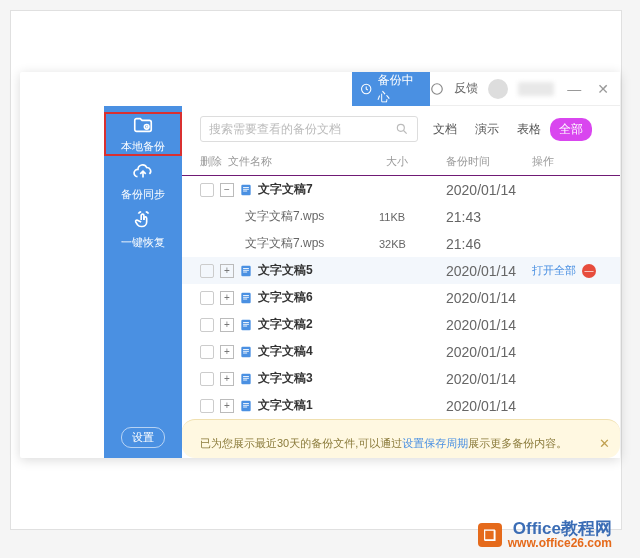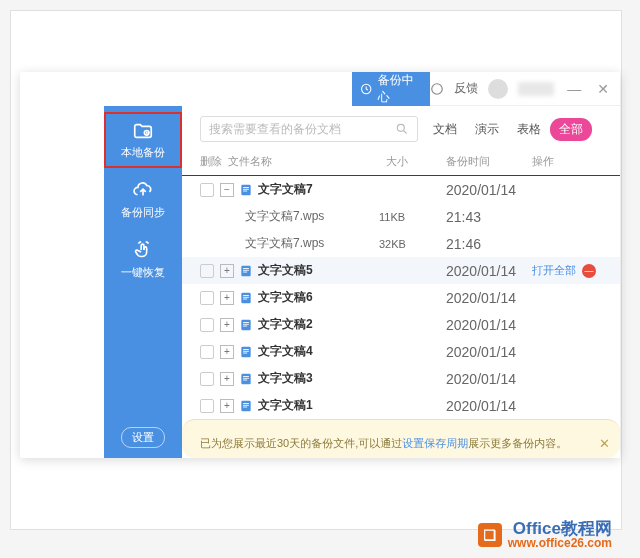--- a/index.html
+++ b/index.html
@@ -8,33 +8,33 @@
 .window { position: absolute; left: 20px; top: 72px; width: 600px; height: 386px; background: #fff; box-shadow: 0 2px 12px rgba(0,0,0,0.15); border-radius: 2px; display: flex; flex-direction: column; align-items: flex-end; }
 .titlebar { display: flex; align-items: center; height: 34px; background: #fff; border-bottom: 1px solid #eee; }
 .title-left { display: flex; align-items: center; background: #4a90e2; color: #fff; height: 34px; padding: 0 10px 0 8px; font-size: 12px; gap: 5px; width: 78px; }
 .title-spacer { flex: 1; }
 .title-right { display: flex; align-items: center; gap: 10px; padding-right: 8px; font-size: 12px; color: #666; }
 .avatar { width: 20px; height: 20px; background: #ddd; border-radius: 50%; }
 .blur { width: 36px; height: 14px; background: #e8e8e8; filter: blur(2px); border-radius: 2px; }
 .winbtn { color: #999; cursor: pointer; font-size: 14px; padding: 0 3px; }
 .body { flex: 1; display: flex; min-height: 0; }
 .sidebar { width: 78px; background: #4a90e2; display: flex; flex-direction: column; align-items: center; padding-top: 8px; color: #fff; font-size: 11px; gap: 8px; position: relative; }
-.side-item { display: flex; flex-direction: column; align-items: center; gap: 3px; padding: 6px 0; width: 100%; cursor: pointer; }
+.side-item { display: flex; flex-direction: column; align-items: center; gap: 3px; padding: 0 0; width: 100%; cursor: pointer; }
 .side-item.selected { border: 2px solid #d93030; margin: -2px 0; }
 .side-item svg { width: 22px; height: 22px; }
 .side-bottom { position: absolute; bottom: 10px; width: 100%; display: flex; justify-content: center; margin-top: 38px; }
 .side-pill { border: 1px solid rgba(255,255,255,0.6); border-radius: 10px; padding: 2px 10px; font-size: 11px; cursor: pointer; }
 .main { flex: 1; display: flex; flex-direction: column; background: #fff; min-width: 0; }
 .toolbar { display: flex; align-items: center; padding: 10px 28px 8px 18px; gap: 6px; }
 .search { flex: 0 0 auto; width: 218px; height: 26px; border: 1px solid #ddd; border-radius: 3px; display: flex; align-items: center; padding: 0 8px; color: #bbb; font-size: 12px; }
 .search input { border: none; outline: none; flex: 1; font-size: 12px; color: #333; }
 .search input::placeholder { color: #bbb; }
 .filters { display: flex; align-items: center; margin-left: auto; font-size: 12px; color: #555; }
 .filter { padding: 3px 9px; border-radius: 10px; cursor: pointer; }
-.filter.active { background: #ec4899; color: #fff; border-radius: 11px; }
+.filter.active { background: #d946ef; color: #fff; }
 .header-row { display: flex; align-items: center; padding: 4px 12px 6px 18px; font-size: 11px; color: #999; border-bottom: 1px solid #701a75; }
 .col-del { width: 28px; }
 .col-name { flex: 1; }
 .col-size { width: 60px; }
 .col-time { width: 86px; }
 .col-op { width: 76px; }
 .rows { flex: 1; overflow: auto; }
 .row { display: flex; align-items: center; padding: 5px 12px 5px 18px; font-size: 12px; color: #333; }
 .row.hover { background: #f3f7fc; }
 .ck { width: 14px; height: 14px; border: 1px solid #ccc; border-radius: 2px; margin-right: 6px; cursor: pointer; flex-shrink: 0; }

